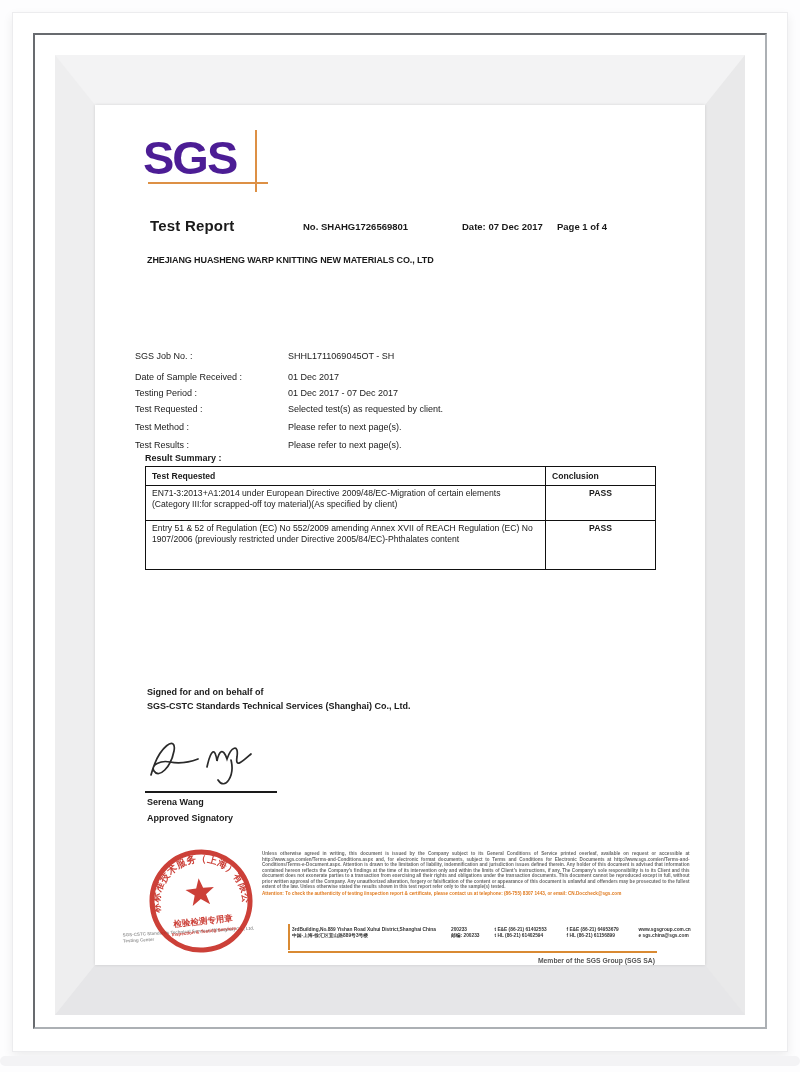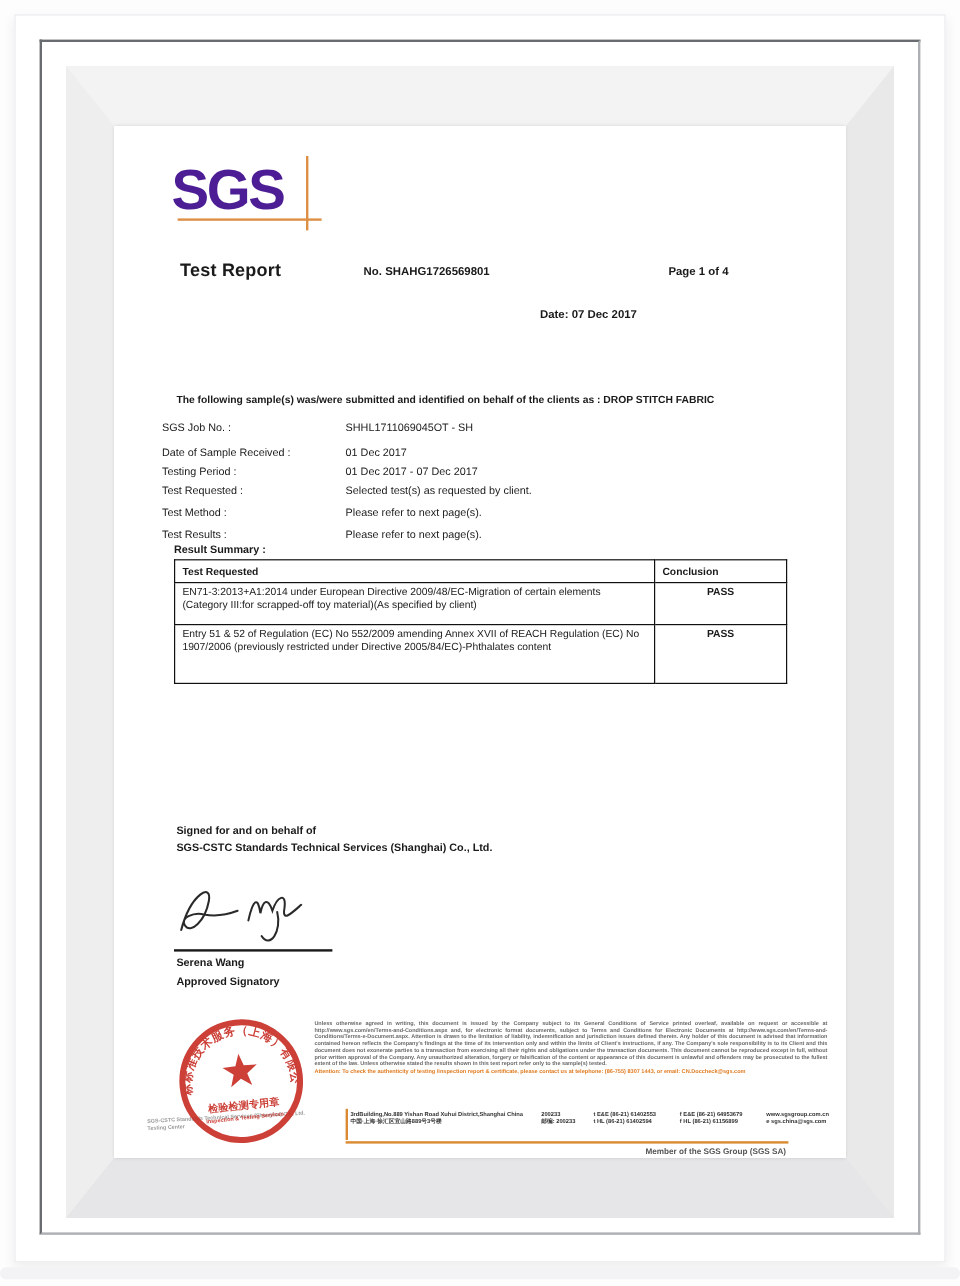--- a/index.html
+++ b/index.html
@@ -46,21 +46,21 @@
     left:48px;top:26px;
     font-size:47px;font-weight:700;letter-spacing:-2px;
     color:#4c1d95;line-height:54px;
   }
   .cross-v{left:160px;top:25px;width:2px;height:62px;background:#dd9045;}
   .cross-h{left:53px;top:77px;width:120px;height:2px;background:#dd9045;}
   
   .title{left:55px;top:112px;font-size:15px;font-weight:700;letter-spacing:0.2px;}
   .hdr{font-size:9.5px;font-weight:700;top:116px;}
   .hdr-no{left:208px;}
-  .hdr-date{left:355px;margin-top:36px;}
+  .hdr-date{left:367px;}
   .hdr-page{left:462px;}
   
   .client{left:52px;top:146px;font-size:9px;font-weight:600;line-height:18px;letter-spacing:-0.1px;}
   
   .sample{left:52px;top:223px;font-size:8.6px;font-weight:600;width:540px;}
   
   .info-row{left:40px;font-size:9px;font-weight:400;white-space:nowrap;}
   .info-row .lbl{display:inline-block;width:153px;}
   
   .summary-label{left:50px;top:348px;font-size:9px;font-weight:700;}
@@ -115,23 +115,23 @@
   <div class="abs sgs-logo">SGS</div>
   <div class="abs cross-v"></div>
   <div class="abs cross-h"></div>
 
   <div class="abs title">Test Report</div>
   <div class="abs hdr hdr-no">No. SHAHG1726569801</div>
   <div class="abs hdr hdr-date">Date: 07 Dec 2017</div>
   <div class="abs hdr hdr-page">Page 1 of 4</div>
 
   <div class="abs client">
-  </div>
-
-  <div class="abs sample">The following sample(s) was/were submitted and identified on behalf of the clients as : DROP STITCH FABRIC</div>
+    <div>ZHEJIANG HUASHENG WARP KNITTING NEW MATERIALS CO., LTD</div>
+  </div>
+
 
   <div class="abs info-row" style="top:246px">
     <span class="lbl">SGS Job No. :</span><span>SHHL1711069045OT - SH</span>
   </div>
   <div class="abs info-row" style="top:267px">
     <span class="lbl">Date of Sample Received :</span><span>01 Dec 2017</span>
   </div>
   <div class="abs info-row" style="top:283px">
     <span class="lbl">Testing Period :</span><span>01 Dec 2017 - 07 Dec 2017</span>
   </div>

